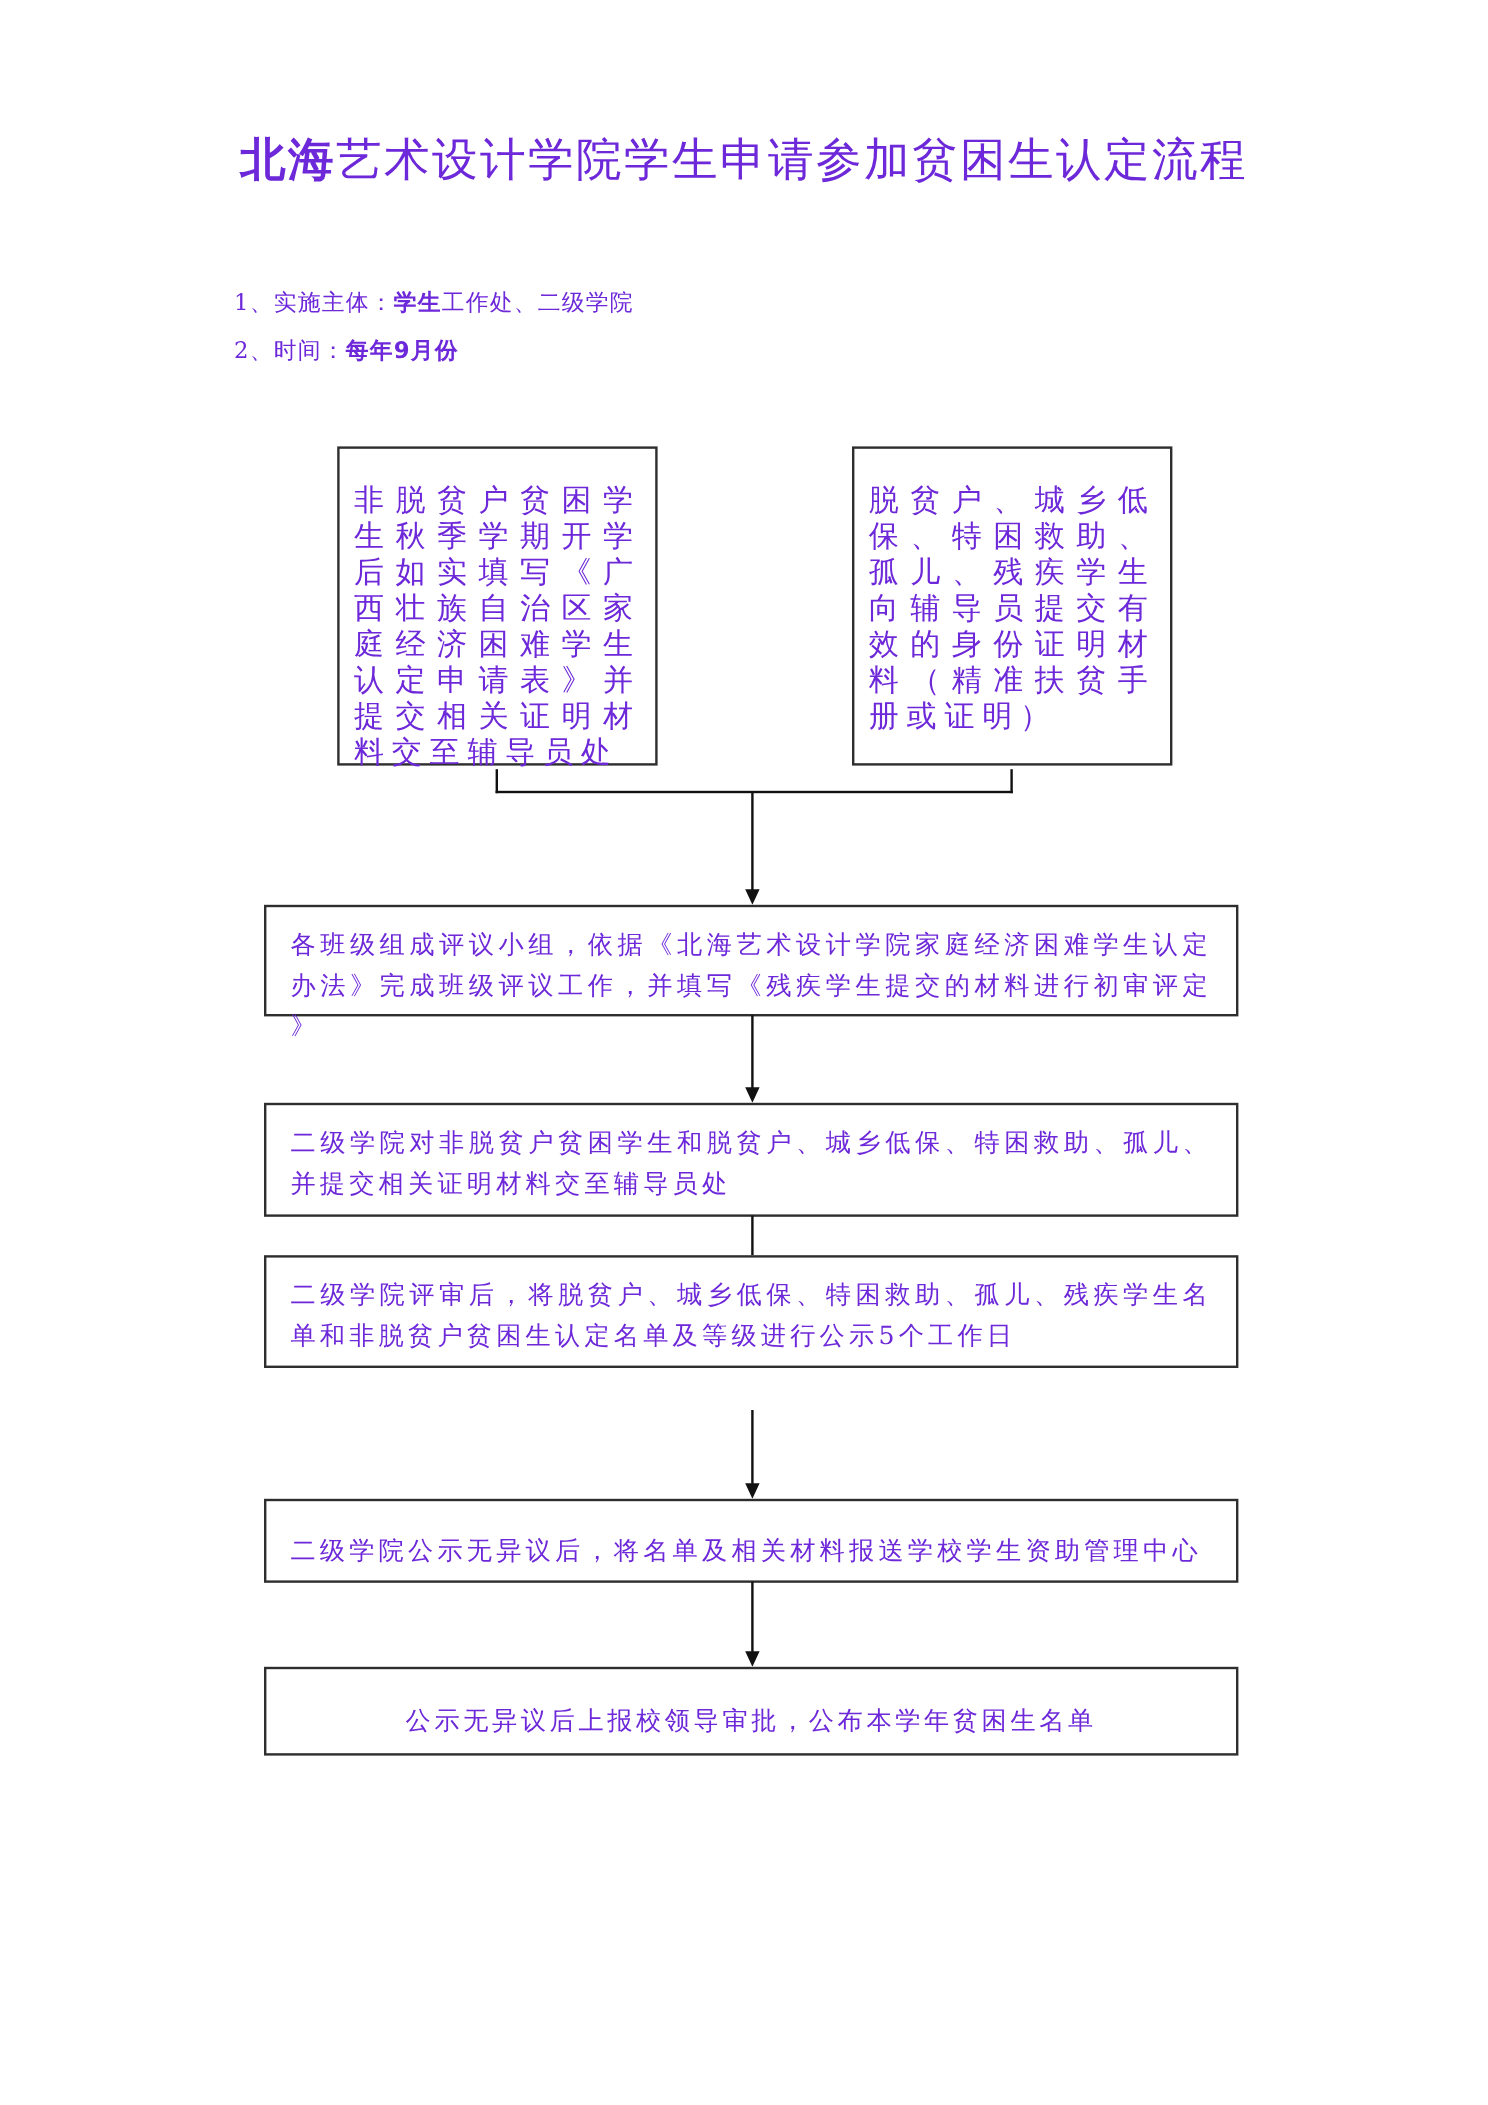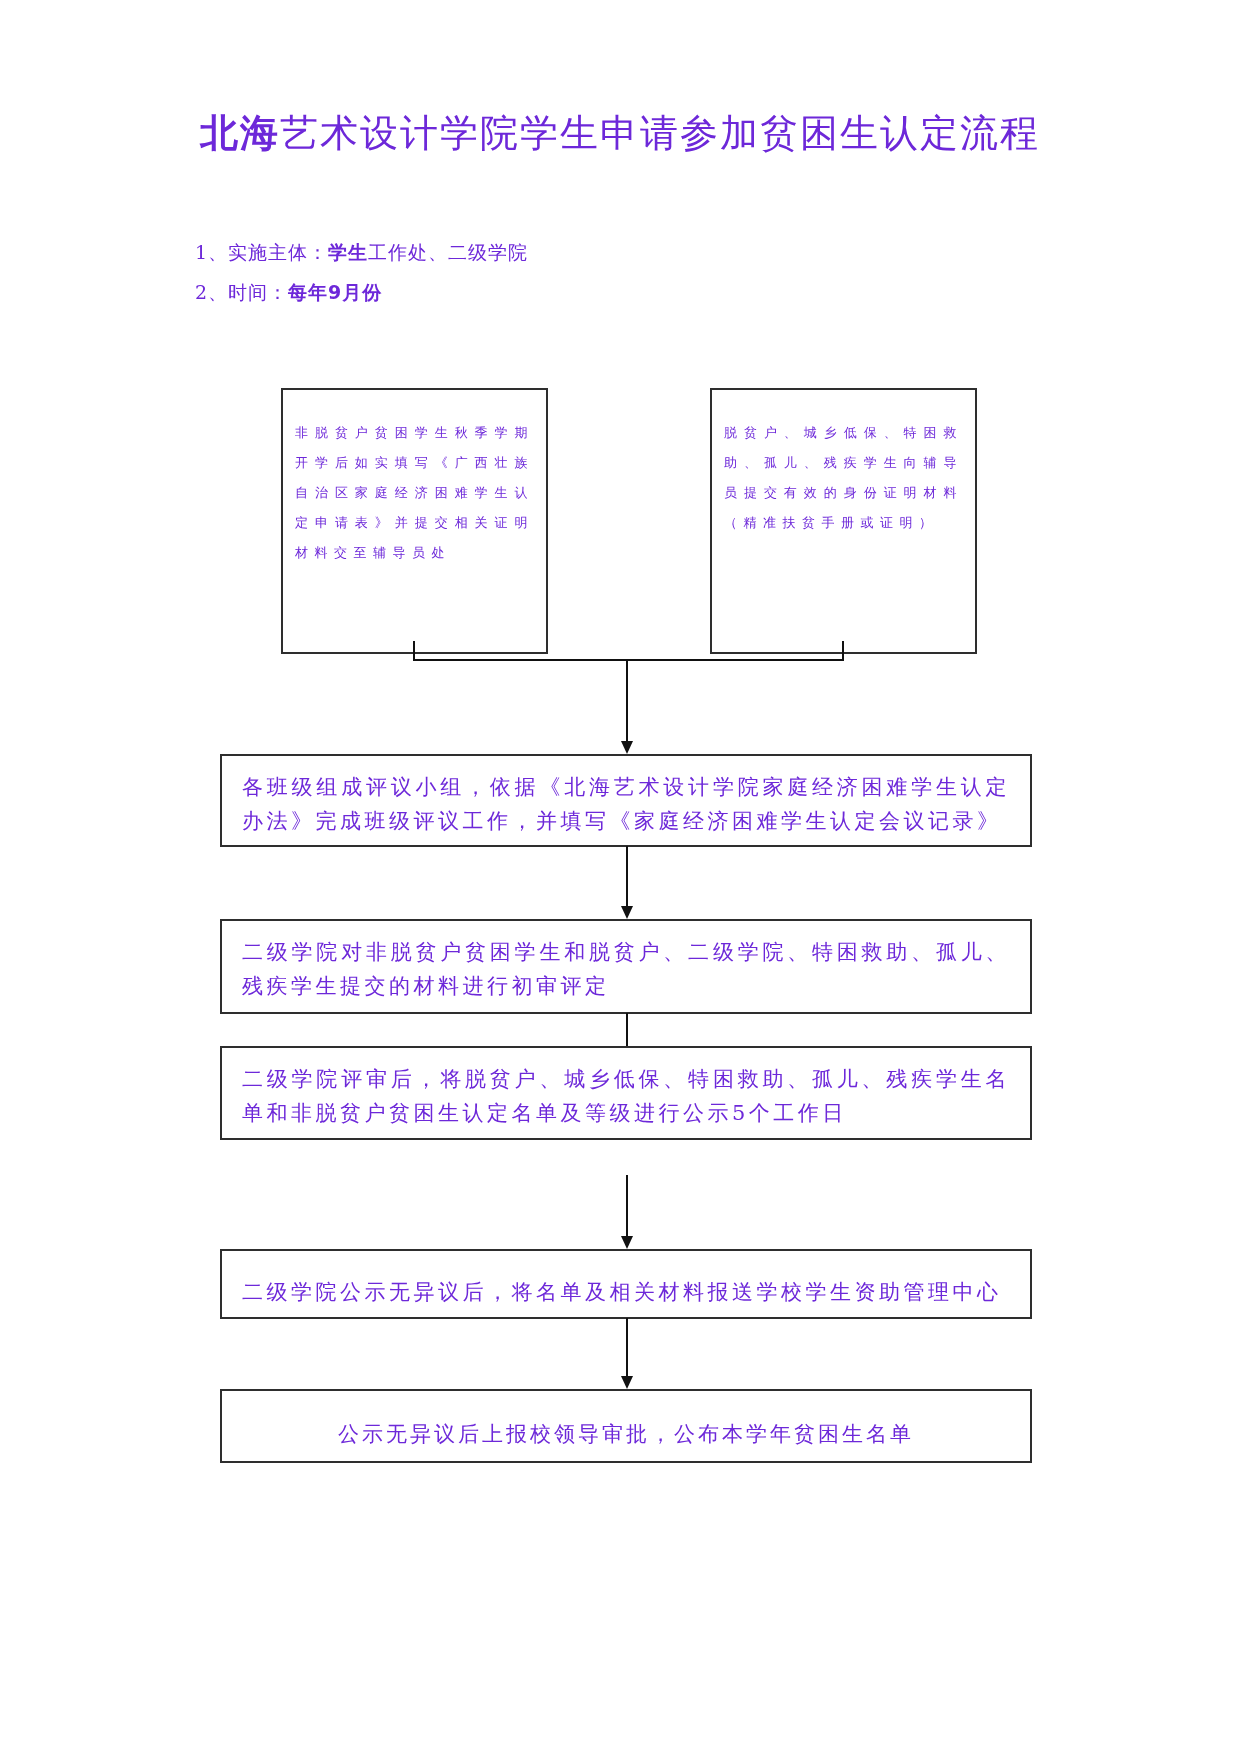--- a/index.html
+++ b/index.html
@@ -30,23 +30,23 @@
     font-weight:700;
     font-family:"DejaVu Sans","Liberation Sans",sans-serif;
   }
 
   
   .fbox {
     position:absolute; box-sizing:border-box; background:#ffffff;
     border:2.5px solid #2e2e2e;
   }
   .topbox {
-    top:384px; width:267px; height:266px;
+    top:368px; width:267px; height:266px;
     padding:28px 12px 0 12px;
-    font-size:13px; line-height:30px; letter-spacing:6.5px;
+    font-size:25px; line-height:30px; letter-spacing:6.5px;
     text-align:justify; word-break:break-all; line-break:anywhere;
   }
   .topbox-left  { left:281px; }
   .topbox-right { left:710px; }
 
   .stepbox {
     left:220px; width:812px;
     padding:14px 20px; font-size:21px; line-height:34px; letter-spacing:3.5px;
     text-align:justify; word-break:break-all; line-break:anywhere;
   }
@@ -102,26 +102,26 @@
 
     <div class="fbox topbox topbox-left">非脱贫户贫困学生秋季学期开学后如实填写《广西壮族自治区家庭经济困难学生认定申请表》并提交相关证明材料交至辅导员处</div>
     <div class="fbox topbox topbox-right">脱贫户、城乡低保、特困救助、孤儿、残疾学生向辅导员提交有效的身份证明材料（精准扶贫手册或证明）</div>
 
     <div class="vline stub-left"></div>
     <div class="vline stub-right"></div>
     <div class="hline merge-hline"></div>
     <div class="vline merge-drop"></div>
     <div class="arrowhead head-into-1"></div>
 
-    <div class="fbox stepbox step-1">各班级组成评议小组，依据《北海艺术设计学院家庭经济困难学生认定办法》完成班级评议工作，并填写《家庭经济困难学生认定会议记录》</div>
+    <div class="fbox stepbox step-1">各班级组成评议小组，依据《北海艺术设计学院家庭经济困难学生认定办法》完成班级评议工作，并填写《残疾学生提交的材料进行初审评定》</div>
 
     <div class="vline line-1-2"></div>
     <div class="arrowhead head-2"></div>
 
-    <div class="fbox stepbox step-2">二级学院对非脱贫户贫困学生和脱贫户、二级学院、特困救助、孤儿、残疾学生提交的材料进行初审评定</div>
+    <div class="fbox stepbox step-2">二级学院对非脱贫户贫困学生和脱贫户、城乡低保、特困救助、孤儿、并提交相关证明材料交至辅导员处</div>
 
     <div class="vline line-2-3"></div>
     <div class="arrowhead head-3"></div>
 
     <div class="fbox stepbox step-3">二级学院评审后，将脱贫户、城乡低保、特困救助、孤儿、残疾学生名单和非脱贫户贫困生认定名单及等级进行公示5个工作日</div>
 
     <div class="vline line-3-4"></div>
     <div class="arrowhead head-4"></div>
 
     <div class="fbox stepbox step-4">二级学院公示无异议后，将名单及相关材料报送学校学生资助管理中心</div>

